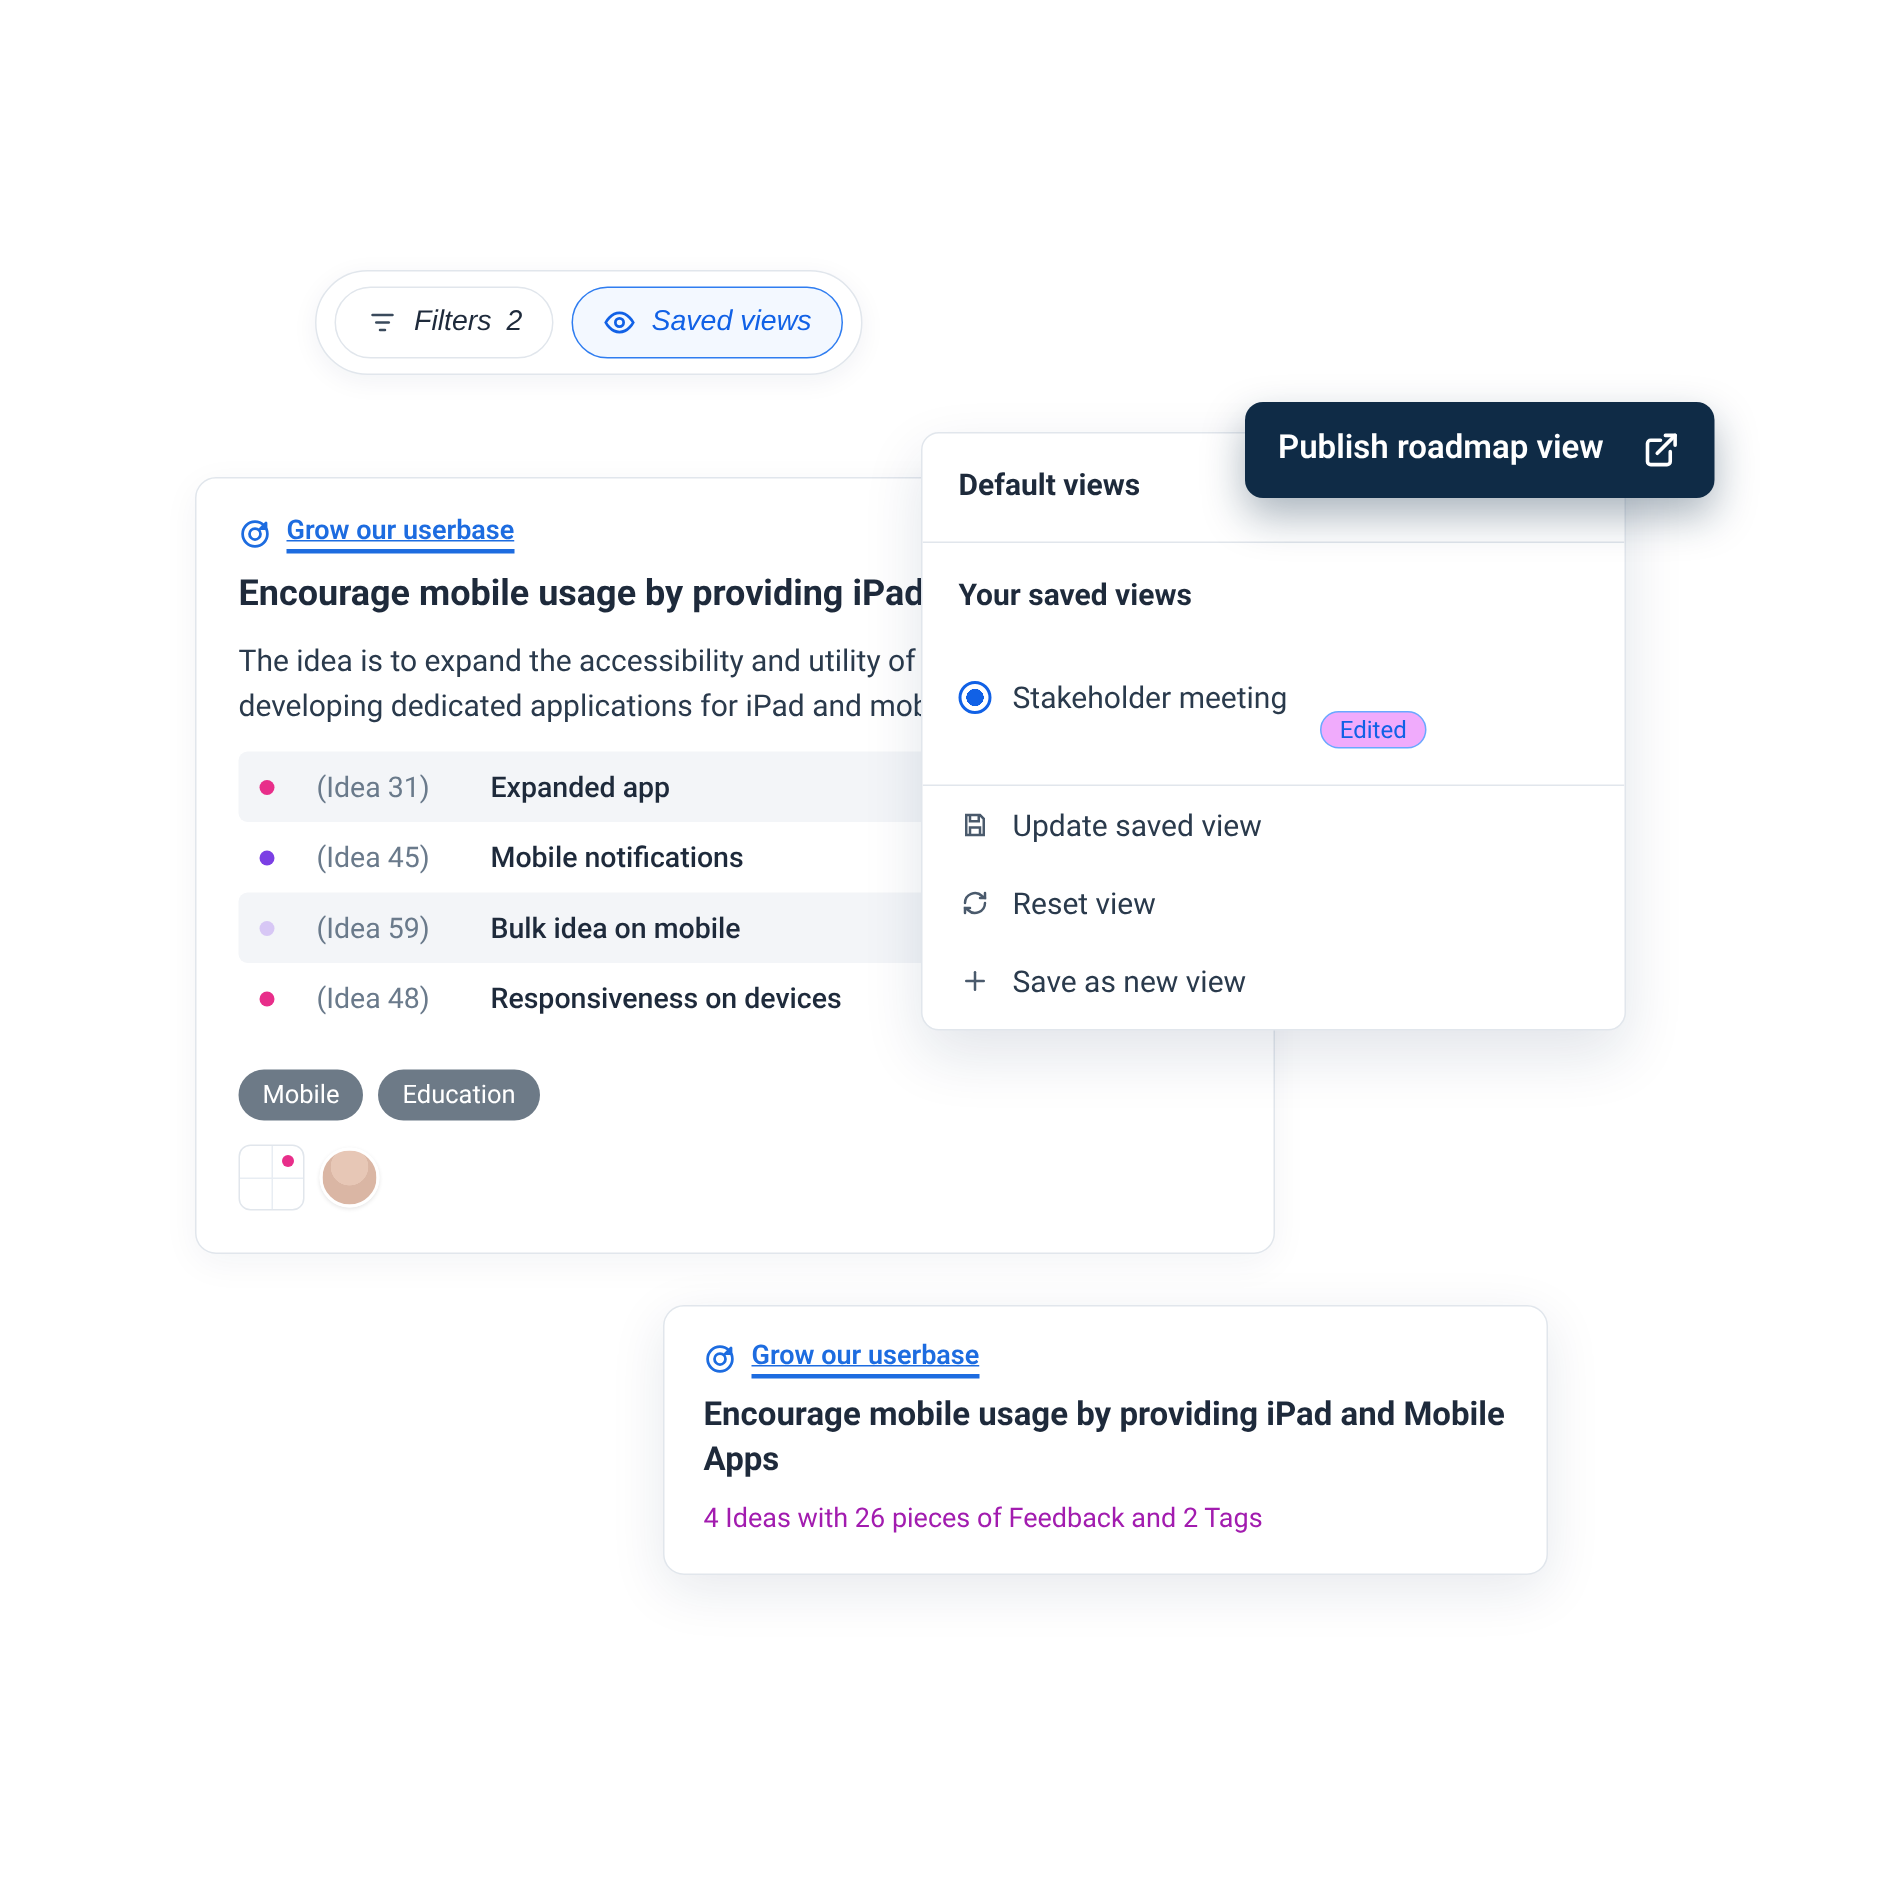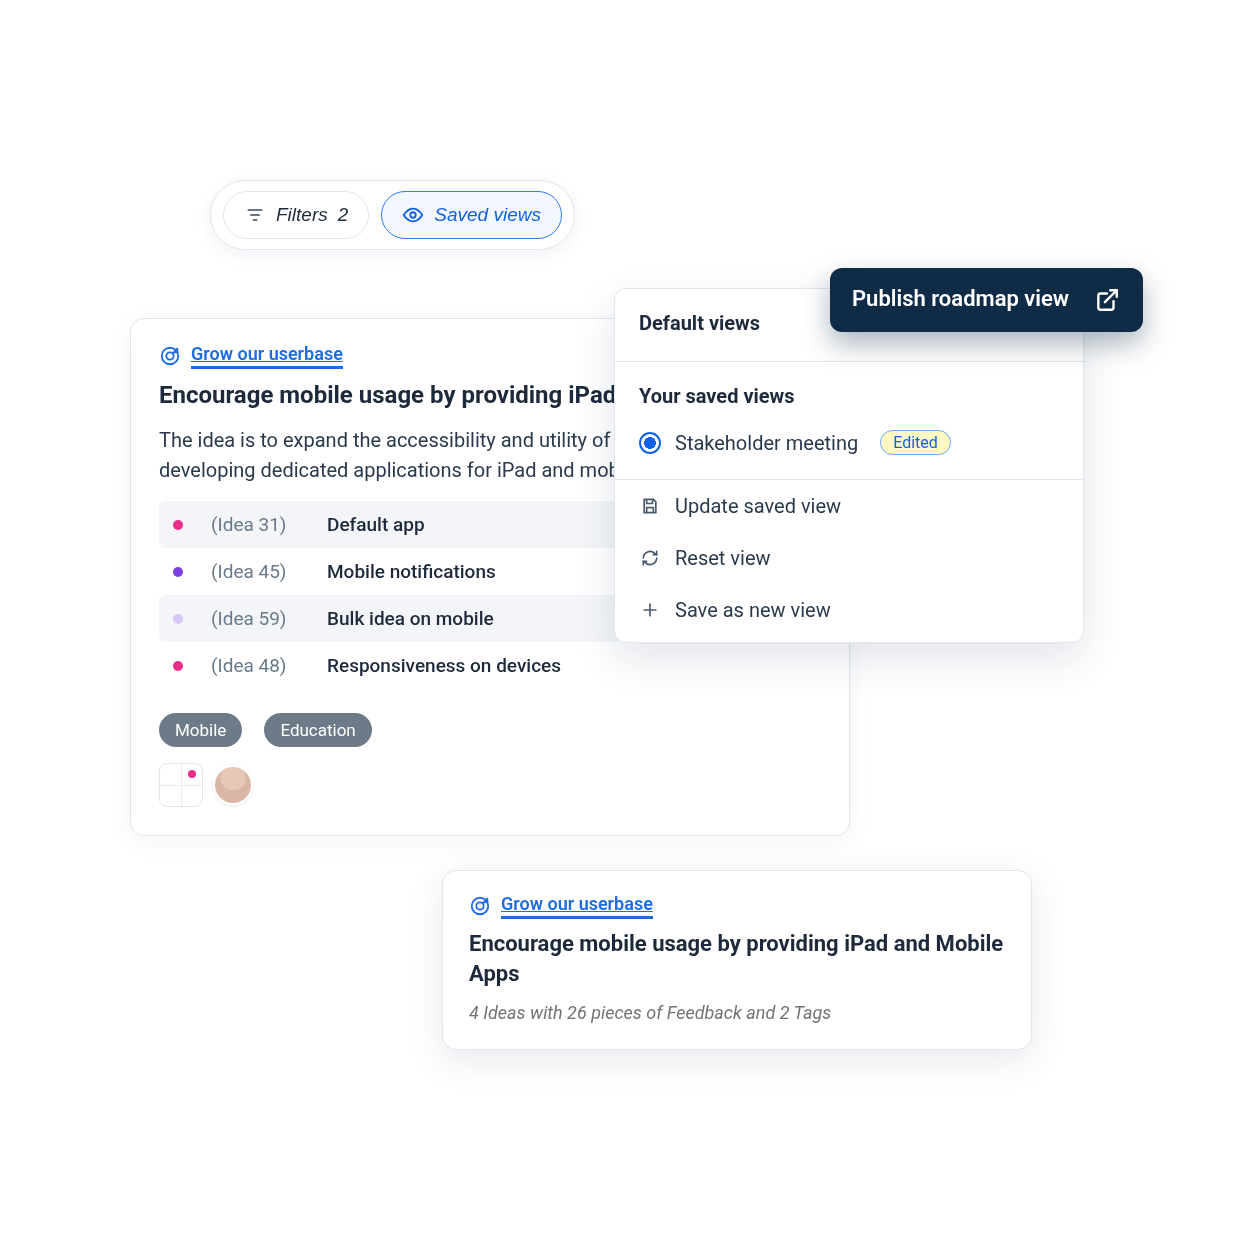--- a/index.html
+++ b/index.html
@@ -108,21 +108,21 @@
   }
   .idea-row.band { background: #f3f5f8; border-radius: 6px; }
   .dot { width: 10px; height: 10px; border-radius: 50%; flex: 0 0 10px; }
   .dot.pink { background: #e82e8a; }
   .dot.purple { background: #7b3fe4; }
   .dot.lav { background: #d7c7f5; }
   .idea-id { color: #6a7a8b; min-width: 88px; }
   .idea-name { color: var(--dark); font-weight: 500; flex: 1; }
   .idea-status { color: #3e4e60; white-space: nowrap; }
 
-  .tag-row { display: flex; gap: 22px; margin-bottom: 16px; margin-top: 24px; }
+  .tag-row { display: flex; gap: 10px; margin-bottom: 16px; margin-top: 24px; }
   .tag {
     background: #6d7a87; color: #fff;
     padding: 7px 16px; border-radius: 20px;
     font-size: 17px;
   }
   .chip-row { display: flex; align-items: center; gap: 10px; }
   .grid-chip {
     width: 44px; height: 44px;
     border: 1px solid var(--line);
     border-radius: 8px;
@@ -148,21 +148,21 @@
     left: 442px; top: 870px;
     width: 590px;
     background: #fff;
     border: 1px solid var(--line);
     border-radius: 14px;
     padding: 22px 26px 26px 26px;
     box-shadow: 0 10px 36px rgba(20,40,80,.10);
   }
   .card-small .card-title { font-size: 22px; }
   .card-small .meta {
-    color: #737373; font-size: 18px; margin-top: 6px; font-style: italic;
+    color: #a21caf; font-size: 18px; margin-top: 6px;
   }
 
   
   .panel {
     position: absolute;
     left: 614px; top: 288px;
     width: 470px;
     background: #fff;
     border: 1px solid var(--line);
     border-radius: 12px;
@@ -185,25 +185,26 @@
     border: 2px solid #9aa7b5; flex: 0 0 22px;
   }
   .radio.checked {
     border-color: var(--blue-strong);
     background: radial-gradient(circle, var(--blue-strong) 0 45%, #fff 46% 100%);
   }
   .divider { height: 1px; background: var(--line); margin: 8px 0 0 0; }
   .badge {
     border: 1.5px solid #6aa8ff;
     color: var(--blue-strong);
-    background: #fef9c3;
+    background: #f0abfc;
     border-radius: 16px;
     padding: 2px 12px;
     font-size: 16px;
     margin-left: 8px;
+    margin-top: 44px;
   }
   .action {
     display: flex; align-items: center; gap: 14px;
     padding: 14px 24px;
     font-size: 20px; color: #2a3a4c;
     cursor: pointer;
   }
   .action .ico { width: 22px; height: 22px; color: #4a5a6c; }
 
   
@@ -260,21 +261,21 @@
       </span>
       <a class="link" href="#">Grow our userbase</a>
     </div>
     <div class="card-title">Encourage mobile usage by providing iPad and Mobile Apps</div>
     <div class="card-desc">The idea is to expand the accessibility and utility of our digital product by developing dedicated applications for iPad and mobile devices.</div>
 
     <div class="idea-list" id="idea-list">
         <div class="idea-row band">
           <span class="dot pink"></span>
           <span class="idea-id">(Idea 31)</span>
-          <span class="idea-name">Default app</span>
+          <span class="idea-name">Expanded app</span>
           <span class="idea-status">In Development</span>
         </div>
         <div class="idea-row">
           <span class="dot purple"></span>
           <span class="idea-id">(Idea 45)</span>
           <span class="idea-name">Mobile notifications</span>
           <span class="idea-status">In Discovery</span>
         </div>
         <div class="idea-row band">
           <span class="dot lav"></span>

